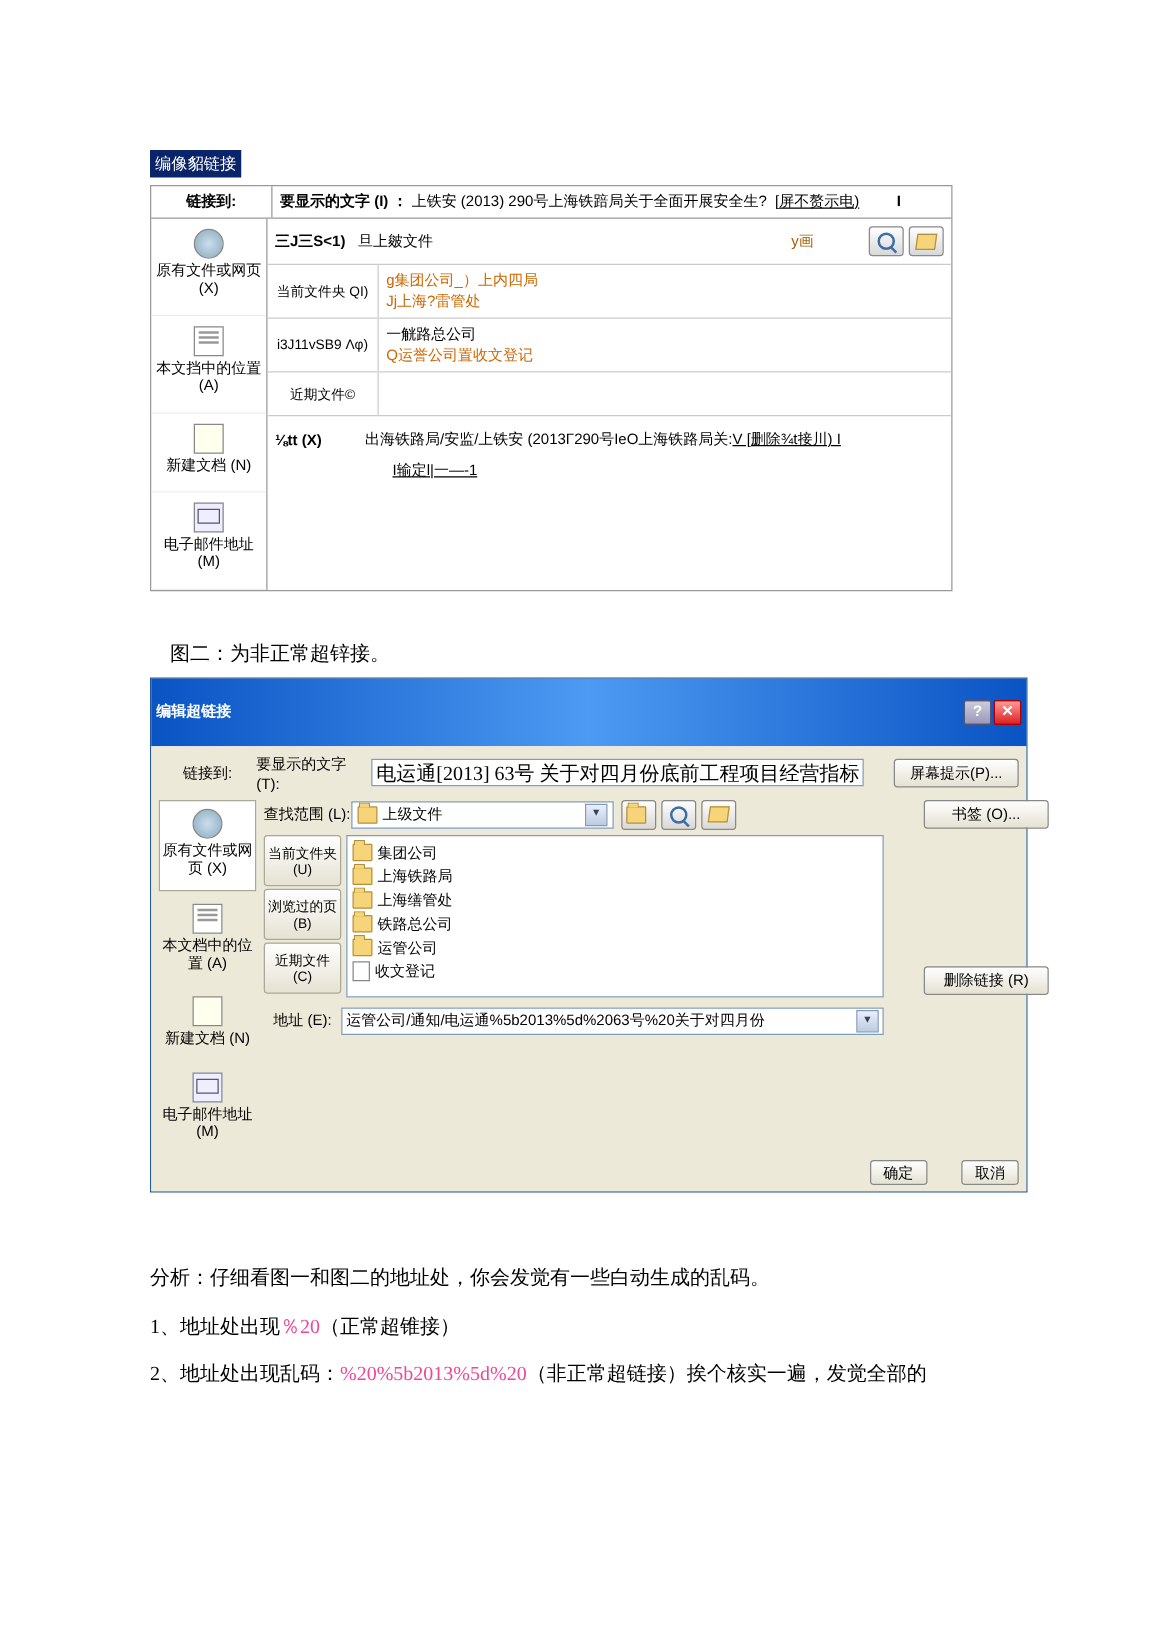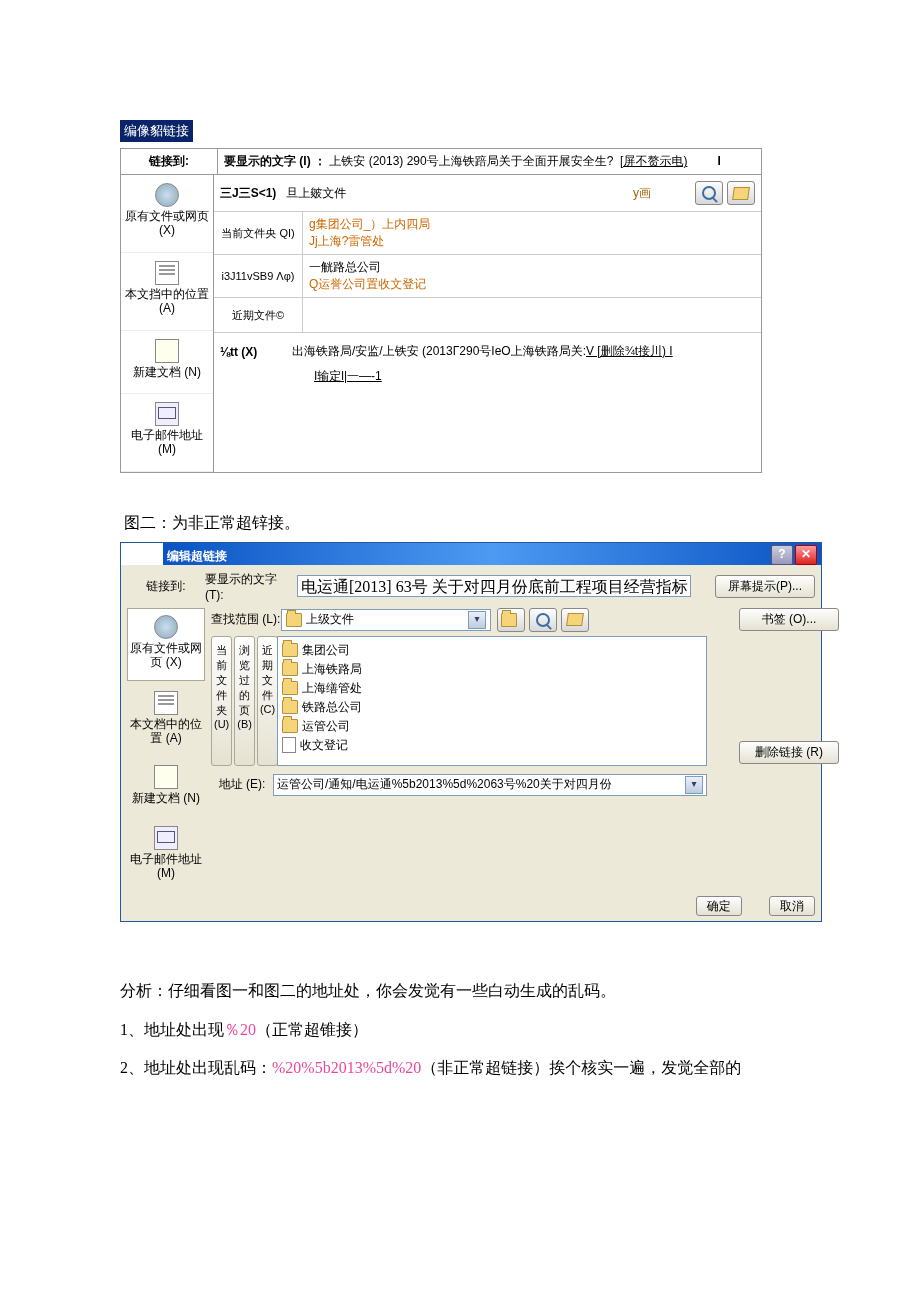--- a/index.html
+++ b/index.html
@@ -113,38 +113,37 @@
   }
   .dlg1 .addr-row .lbl { width: 72px; font-weight: bold; }
   .dlg1 .addr-row .val { flex: 1; font-family: Arial, sans-serif; }
   .dlg1 .okrow {
     padding: 4px 6px 6px 100px;
     font-size: 12px;
   }
   .caption {
     font-family: Liberation Serif, serif;
     font-size: 16px;
-    margin: 28px 0 8px 4px;
+    margin: 28px 0 8px 16px;
   }
   .dlg2 {
     width: 700px;
     border: 1px solid #215a9c;
     font-family: "Microsoft YaHei", Arial, sans-serif;
     font-size: 12px;
     margin-top: 4px;
   }
   .dlg2 .titlebar {
     height: 22px;
     background: linear-gradient(to right, #0a53c4, #4c9af2, #0a53c4);
     color: #fff;
     display: flex;
-    align-items: flex-end;
-    padding: 0 4px;
+    align-items: center;
+    padding: 16px 4px;
     font-weight: bold;
-    margin-left: 42px;
   }
   .dlg2 .titlebar .spacer { flex: 1; }
   .dlg2 .titlebtn {
     width: 20px; height: 18px;
     background: linear-gradient(#f99,#d22);
     border: 1px solid #a00;
     color: #fff;
     text-align:center;
     line-height:16px;
     font-weight:bold;
@@ -267,21 +266,21 @@
     text-align:center;
     line-height:14px;
     font-size:10px;
   }
   .dlg2 .listpanel {
     display:flex;
   }
   .dlg2 .tabs {
     width: 62px;
     display:flex;
-    flex-direction:row;
+    flex-direction:column;
     gap:2px;
   }
   .dlg2 .tabs .tab {
     background: linear-gradient(#fefefe,#e5e2d2);
     border:1px solid #aca899;
     border-radius:3px;
     text-align:center;
     font-size:11px;
     padding:6px 2px;
   }

